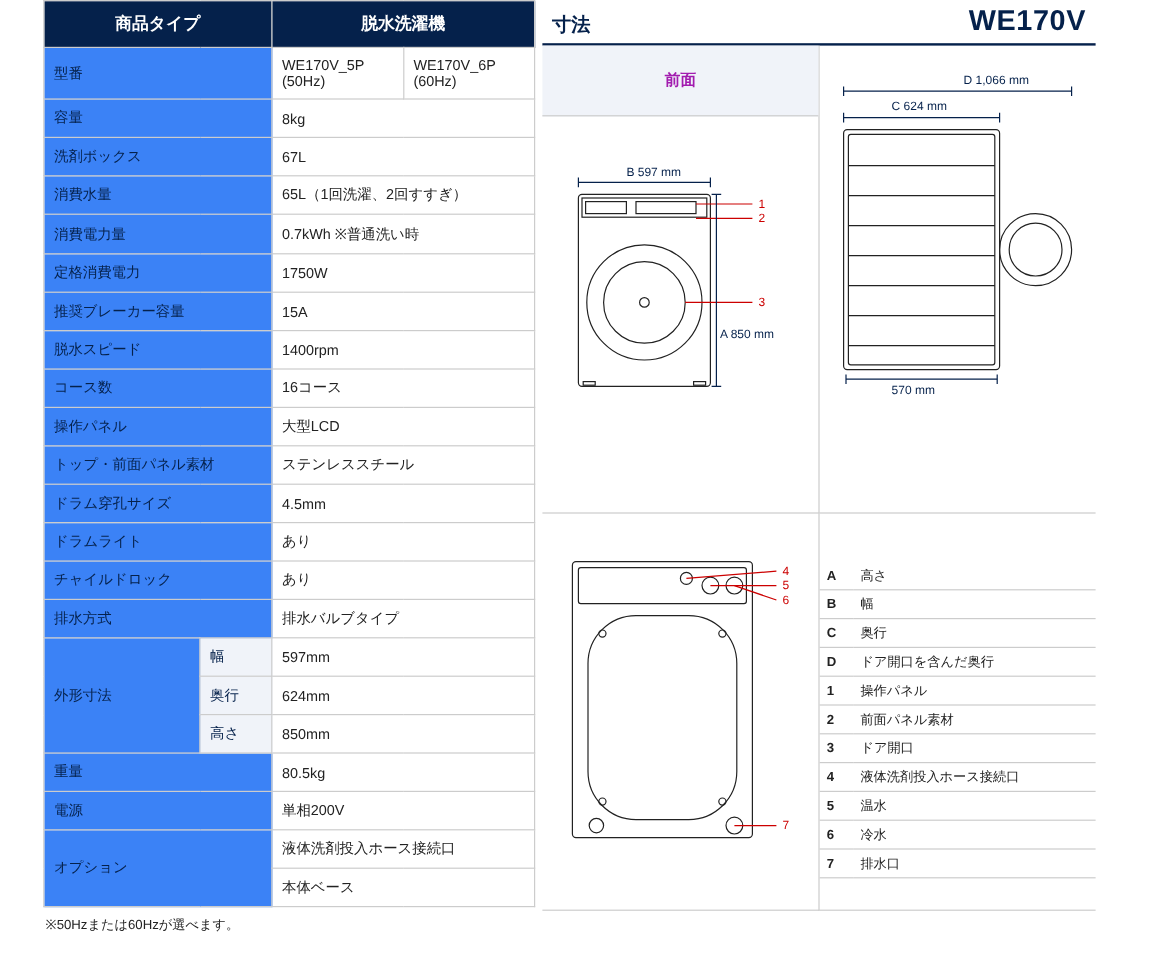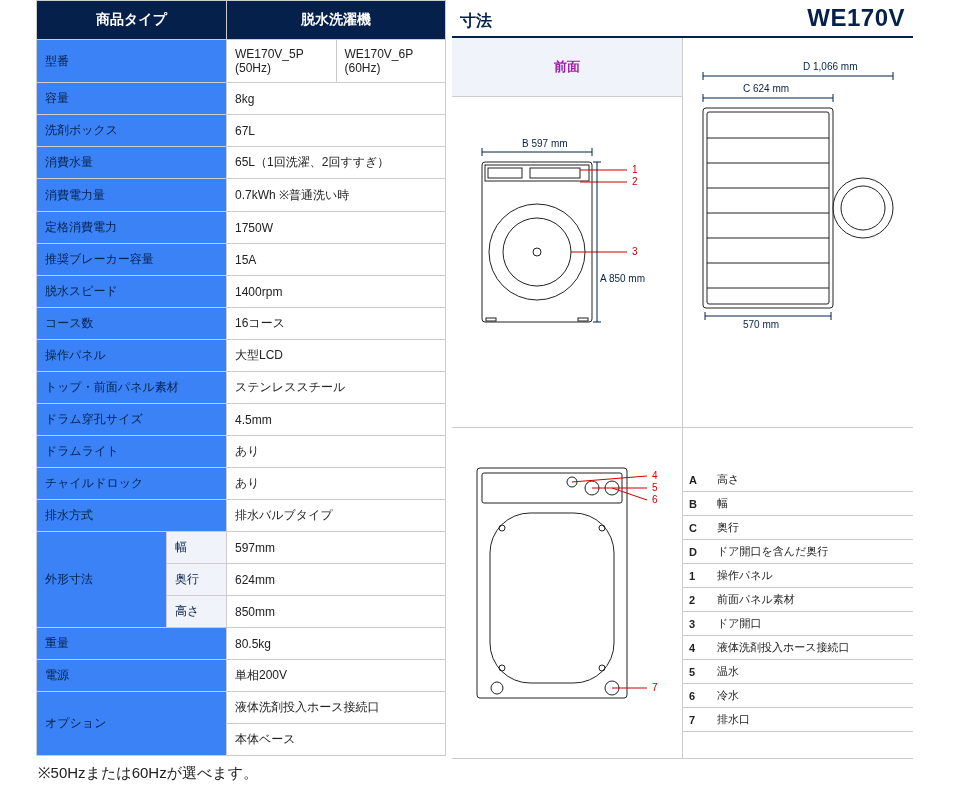--- a/index.html
+++ b/index.html
@@ -7,21 +7,21 @@
   .page { display: flex; width: 877px; margin-left: 36px; }
   .left { width: 490px; }
   .right { width: 483px; padding-left: 6px; }
 
   
   .spec { width: 100%; border-collapse: collapse; table-layout: fixed; }
   .spec th, .spec td { border: 1px solid #ccc; padding: 7px 8px; text-align: left; vertical-align: middle; font-weight: normal; }
   .spec thead th { background: #05214b; color: #fff; text-align: center; font-weight: bold; font-size: 14px; padding: 10px 4px; }
   .spec .rowhead { background: #3b82f6; color: #05214b; font-weight: 500; }
   .spec .sub { background: #f0f3f9; color: #05214b; text-align: left; }
-  .note { font-size: 15px; padding: 6px 2px; }
+  .note { font-size: 11px; padding: 6px 2px; }
 
   
   .dimhead { display: flex; justify-content: space-between; align-items: flex-end; border-bottom: 2px solid #05214b; padding: 4px 8px 4px 8px; }
   .dimhead .t { color: #05214b; font-weight: bold; font-size: 16px; }
   .dimhead .m { color: #05214b; font-weight: bold; font-size: 24px; letter-spacing: 0.5px; }
 
   .panels { display: grid; grid-template-columns: 1fr 1fr; grid-template-rows: auto auto; }
   .panel { border-right: 1px solid #ccc; border-bottom: 1px solid #ccc; }
   .panel:nth-child(2), .panel:nth-child(4) { border-right: none; }
   .panel h3 { background: #f0f3f9; color: #a21caf; text-align: center; font-weight: bold; font-size: 13px; padding: 20px 0; border-bottom: 1px solid #ccc; }

